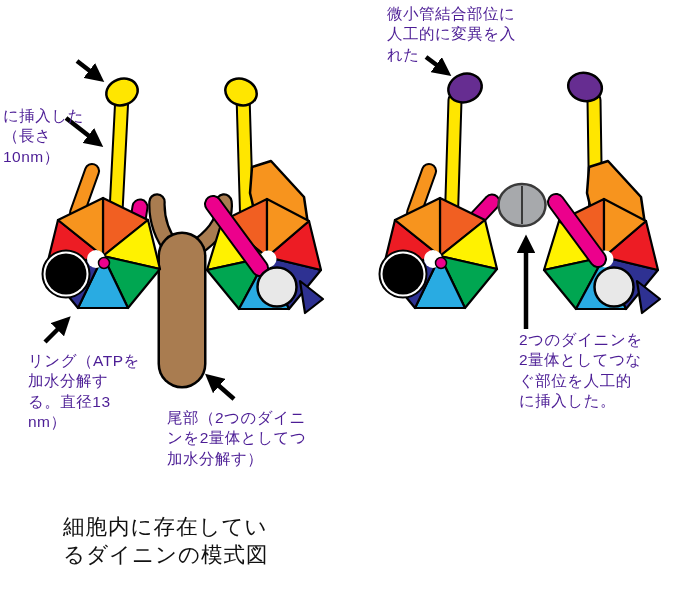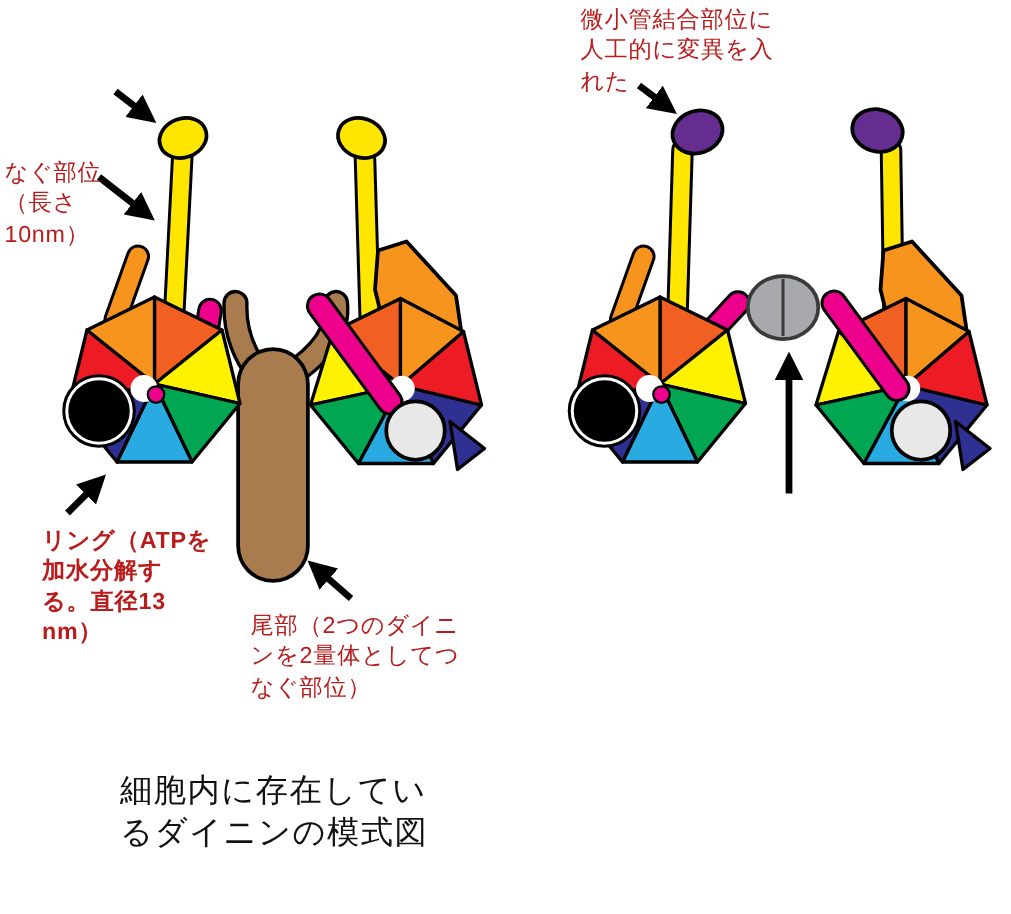--- a/index.html
+++ b/index.html
@@ -1,19 +1,19 @@
 <!DOCTYPE html>
 <html style="--c-orange: #F7941E; --c-orange-dark: #F15F22; --c-red: #ED1C24; --c-yellow: #FFF200; --c-stalk-yellow: #FFE600; --c-green: #00A651; --c-cyan: #29ABE2; --c-navy: #2E3192; --c-magenta: #EC008C; --c-brown: #A97C50; --c-purple: #662D91; --c-gray: #A7A9AC; --c-light-gray: #E8E8E8; --c-outline: #000000;"><head>
 <meta charset="utf-8">
 <style>
   html,body{margin:0;padding:0;background:#fff;font-family:"Liberation Sans",sans-serif;}
   .stage{position:relative;width:674px;height:609px;background:#fff;overflow:hidden;}
   svg{position:absolute;left:0;top:0;}
-  .lbl{position:absolute;font-size:15.5px;line-height:1.32;white-space:pre-line;color:#b91c1c;letter-spacing:.5px;}
-  .cap{position:absolute;font-size:21.5px;line-height:1.3;white-space:pre-line;color:#111;letter-spacing:1px;margin-left:17px;}
+  .lbl{position:absolute;font-size:15.5px;line-height:1.32;white-space:pre-line;color:#4c1d95;letter-spacing:.5px;}
+  .cap{position:absolute;font-size:21.5px;line-height:1.3;white-space:pre-line;color:#111;letter-spacing:1px;}
   .u{stroke:#000;fill:none;stroke-linecap:round;}
   .st{stroke:var(--c-stalk-yellow);fill:none;stroke-linecap:round;}
   .arm{stroke:var(--c-orange);fill:none;stroke-linecap:round;}
   .rod{stroke:var(--c-magenta);fill:none;stroke-linecap:round;}
   .tailf{stroke:var(--c-brown);fill:none;stroke-linecap:round;}
   .wedge{stroke:#000;stroke-width:2.2;stroke-linejoin:round;}
   .ol{stroke:#000;stroke-width:2.5;}
   .arrow{stroke:#000;stroke-width:4.5;fill:none;}
   .f-orange{fill:var(--c-orange);} .f-orange-dark{fill:var(--c-orange-dark);}
   .f-red{fill:var(--c-red);} .f-yellow{fill:var(--c-yellow);}
@@ -149,29 +149,33 @@
     <g>
       <line class="arrow" x1="77" y1="61" x2="99" y2="78" marker-end="url(#ah)"></line>
       <line class="arrow" x1="66" y1="118" x2="98" y2="143" marker-end="url(#ah)"></line>
       <line class="arrow" x1="45" y1="342" x2="66" y2="321" marker-end="url(#ah)"></line>
       <line class="arrow" x1="234" y1="399" x2="210" y2="378" marker-end="url(#ah)"></line>
       <line class="arrow" x1="426" y1="57" x2="446" y2="72" marker-end="url(#ah)"></line>
       <line class="arrow" x1="526" y1="329" x2="526" y2="241" marker-end="url(#ah)"></line>
     </g>
   </svg>
 
-  <div class="lbl" style="left:3px;top:106px;">なぐ部位
+  <div class="lbl" style="left:3px;top:106px;">に挿入した
 （長さ
 10nm）</div>
-  <div class="lbl" style="left:28px;top:351px;font-weight:bold;">リング（ATPを
+  <div class="lbl" style="left:28px;top:351px;">リング（ATPを
 加水分解す
 る。直径13
 nm）</div>
   <div class="lbl" style="left:167px;top:408px;">尾部（2つのダイニ
 ンを2量体としてつ
-なぐ部位）</div>
+加水分解す）</div>
   <div class="lbl" style="left:387px;top:4px;">微小管結合部位に
 人工的に変異を入
 れた</div>
+  <div class="lbl" style="left:519px;top:330px;">2つのダイニンを
+2量体としてつな
+ぐ部位を人工的
+に挿入した。</div>
   <div class="cap" style="left:63px;top:514px;">細胞内に存在してい
 るダイニンの模式図</div>
 
 </div>
 
 </body></html>

